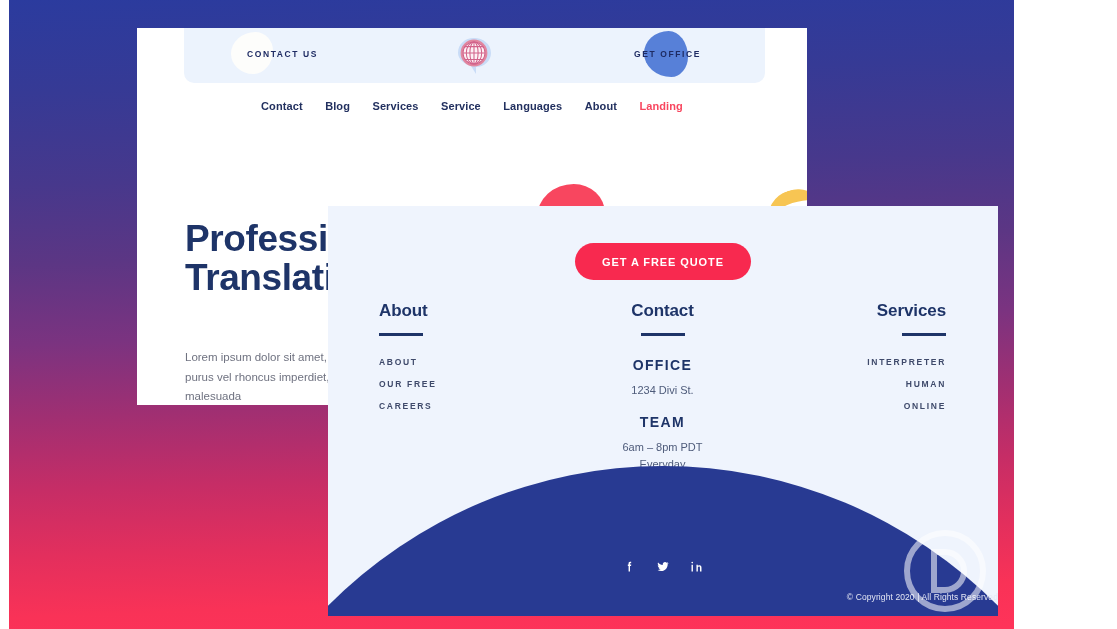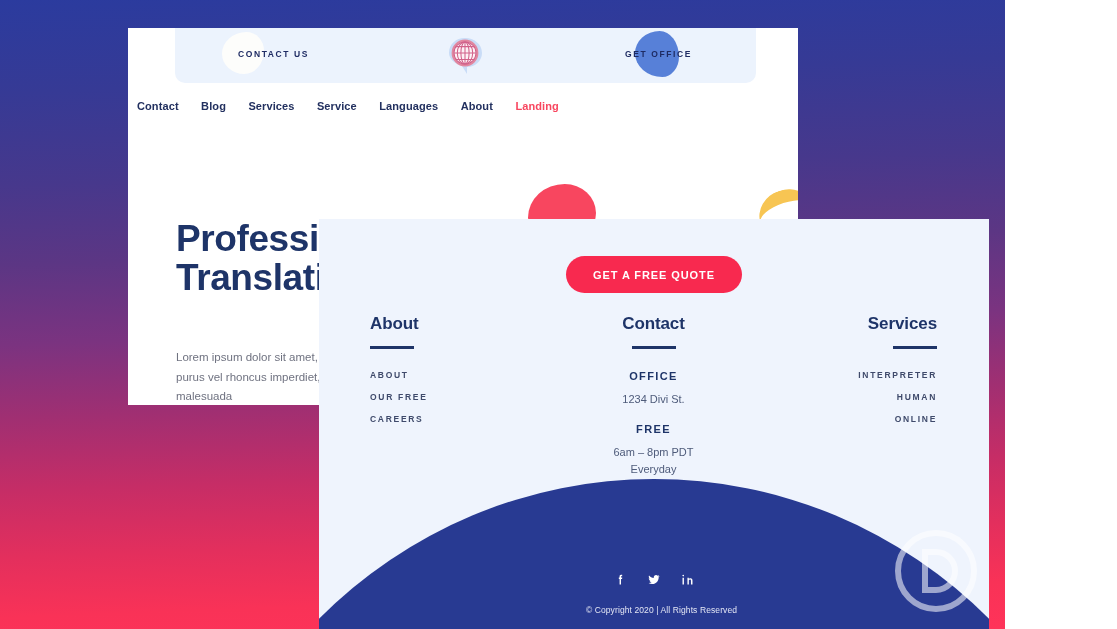--- a/index.html
+++ b/index.html
@@ -22,20 +22,21 @@
         #363a95 14%,
         #47388c 28%,
         #5c3684 40%,
         #7b3380 52%,
         #a02f72 63%,
         #c62d66 74%,
         #e32f5d 84%,
         #f93257 93%,
         #ff3359 100%);
     overflow: hidden;
+    margin-left: 9px;
   }
 
   
   .site {
     position: absolute;
     left: 128px;
     top: 28px;
     width: 670px;
     height: 377px;
     background: #ffffff;
@@ -97,20 +98,21 @@
     width: 44px;
     height: 44px;
   }
 
   
   .nav {
     position: absolute;
     left: 0;
     top: 68px;
     width: 670px;
+    text-align: center;
     white-space: nowrap;
   }
   .nav a {
     display: inline-block;
     font-size: 11px;
     font-weight: bold;
     color: #22305f;
     text-decoration: none;
     margin: 0 9px;
     letter-spacing: 0.1px;
@@ -164,21 +166,21 @@
     width: 56px; height: 30px;
     border-top: 13px solid #f7c553;
     border-radius: 60% 60% 0 0 / 100% 100% 0 0;
     transform: rotate(-18deg);
   }
 
   
   .panel {
     position: absolute;
     left: 319px;
-    top: 219px;
+    top: 206px;
     width: 670px;
     height: 410px;
     background: #eff4fd;
     overflow: hidden;
   }
 
   .cta-wrap { text-align: center; padding-top: 37px; }
   .cta {
     display: inline-block;
     background: #f8294f;
@@ -223,21 +225,21 @@
   .flink {
     display: block;
     font-size: 8.5px;
     font-weight: bold;
     letter-spacing: 1.7px;
     color: #3f4a6b;
     text-decoration: none;
     margin-bottom: 12px;
   }
   .flabel {
-    font-size: 11px;
+    font-size: 14px;
     font-weight: bold;
     letter-spacing: 1.4px;
     color: #1e3468;
     margin-bottom: 9px;
   }
   .fval {
     font-size: 11px;
     line-height: 17px;
     color: #4e5b7a;
   }
@@ -276,21 +278,21 @@
     display: inline-block;
     margin: 0 8px;
     color: #ffffff;
     text-decoration: none;
     vertical-align: middle;
   }
   .copyright {
     position: absolute;
     left: 0; bottom: 14px;
     width: 670px;
-    text-align: center;
+    text-align: right;
     font-size: 8.5px;
     color: #e3e6f4;
     z-index: 3;
     letter-spacing: 0.1px;
     padding-left: 15px;
   }
 
   
   .divi-badge {
     position: absolute;
@@ -368,21 +370,21 @@
         <a class="flink" href="#">OUR FREE</a>
         <a class="flink" href="#">CAREERS</a>
       </div>
 
       <div class="fcol c2">
         <h3>Contact</h3>
         <span class="rule"></span>
         <div class="flabel">OFFICE</div>
         <div class="fval">1234 Divi St.</div>
         <div class="fgap"></div>
-        <div class="flabel">FREE</div>
+        <div class="flabel">TEAM</div>
         <div class="fval">6am – 8pm PDT</div>
         <div class="fval">Everyday</div>
       </div>
 
       <div class="fcol c3">
         <h3>Services</h3>
         <span class="rule"></span>
         <a class="flink" href="#">INTERPRETER</a>
         <a class="flink" href="#">HUMAN</a>
         <a class="flink" href="#">ONLINE</a>

